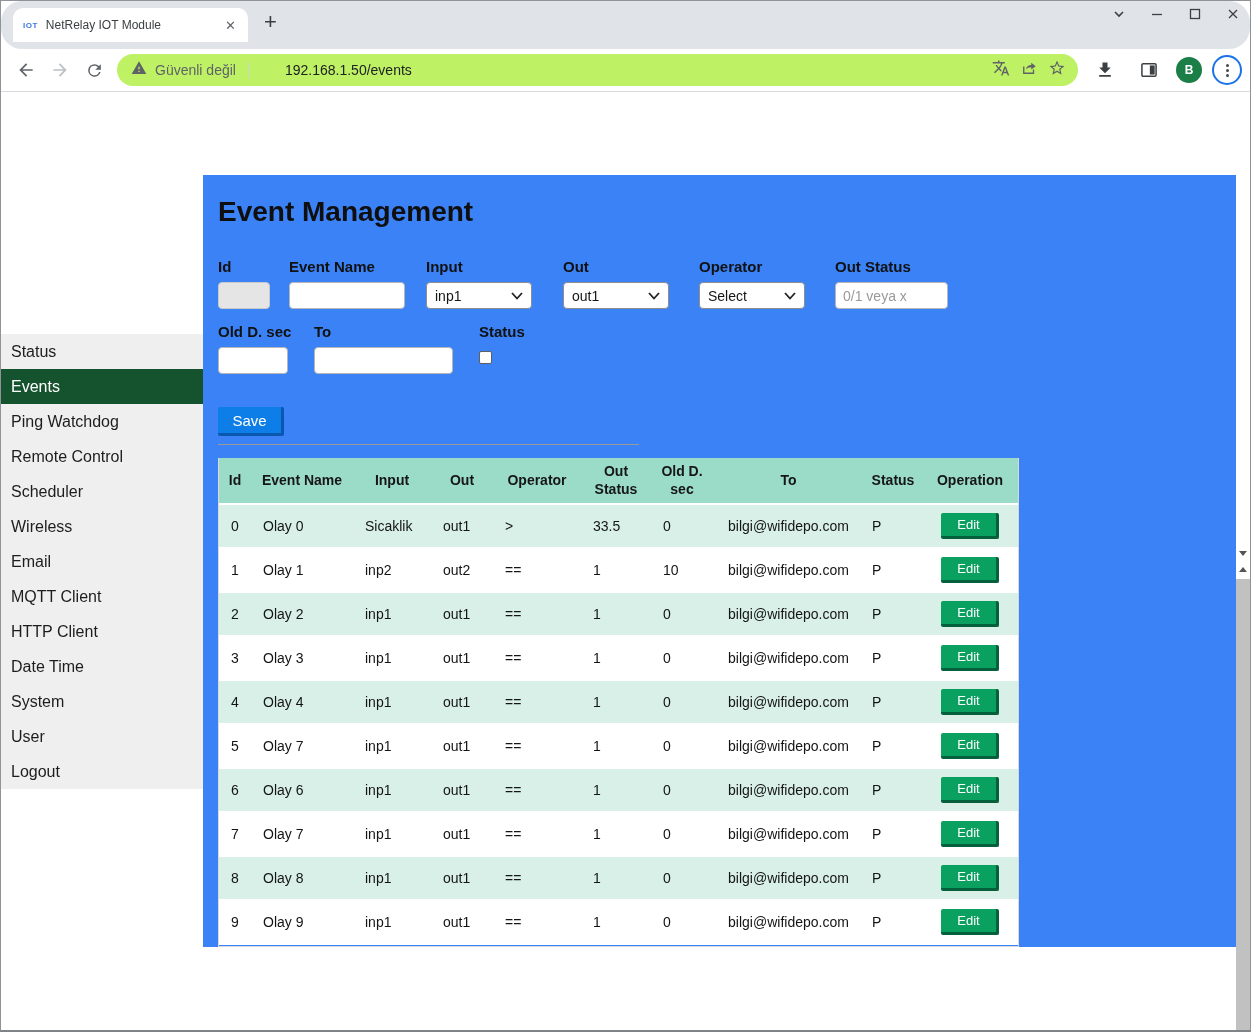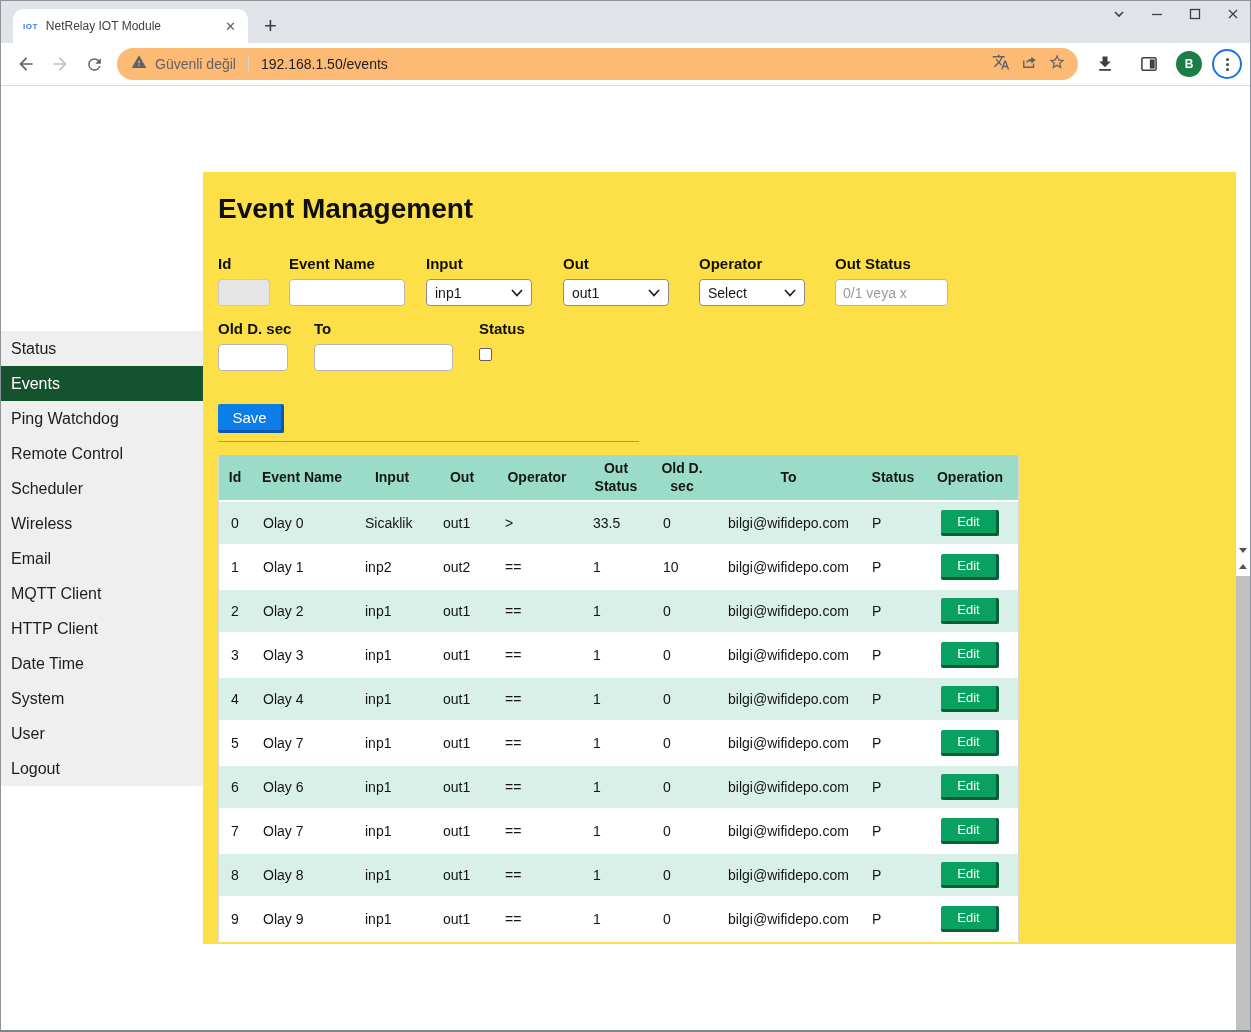--- a/index.html
+++ b/index.html
@@ -2,49 +2,49 @@
 <html><head>
 <meta charset="utf-8">
 <style>
   * { box-sizing: border-box; margin: 0; padding: 0; }
   html,body { width:1251px; height:1032px; }
   body { font-family: "Liberation Sans", "DejaVu Sans", sans-serif; background:#fff; }
 
   .window { width:1251px; height:1032px; border:1px solid #8f9399; border-bottom:2px solid #7f8287; display:flex; flex-direction:column; overflow:hidden; background:#fff; }
 
   
-  .tabstrip { height:42px; background:#e0e3e7; position:relative; display:flex; align-items:flex-end; flex:0 0 auto; }
+  .tabstrip { height:48px; background:#e0e3e7; position:relative; display:flex; align-items:center; flex:0 0 auto;border-radius:21px; }
   .tab { width:235px; height:34px; margin-left:12px; background:#fff; border-radius:10px 10px 0 0; display:flex; align-items:center; padding:0 8px 0 10px; }
   .favicon { font-size:8px; font-weight:bold; color:#3b78e7; letter-spacing:.5px; border-radius:2px; flex:0 0 auto; }
   .tab-title { font-size:12px; color:#3c4043; margin-left:8px; flex:1; white-space:nowrap; overflow:hidden; }
   .tab-close { font-size:13px; color:#5f6368; padding:0 4px; cursor:default; }
   .newtab { font-size:22px; font-weight:300; color:#3c4043; margin:0 0 6px 16px; line-height:22px; }
   .win-controls { position:absolute; top:6px; right:10px; display:flex; gap:24px; align-items:center; }
   .win-controls svg { display:block; }
 
   
   .toolbar { height:43px; background:#fff; display:flex; align-items:center; padding:0 8px; border-bottom:1px solid #d8dadd; flex:0 0 auto; }
   .nav-icon { width:34px; height:34px; display:flex; align-items:center; justify-content:center; flex:0 0 auto; }
-  .omnibox { flex:1; height:32px; background:#fdba74; border-radius:16px; margin:0 6px; display:flex; align-items:center; padding:0 4px 0 14px; min-width:0; }
+  .omnibox { flex:1; height:32px; background:#bef264; border-radius:16px; margin:0 6px; display:flex; align-items:center; padding:0 4px 0 14px; min-width:0; }
   .sec-text { font-size:14px; color:#5f6368; margin:0 0 0 8px; white-space:nowrap; }
   .omni-sep { width:1px; height:16px; background:#cfd3d7; margin:0 12px; }
-  .url-text { font-size:14px; color:#202124; white-space:nowrap; }
+  .url-text { font-size:14px; color:#202124; white-space:nowrap;margin-left:24px; }
   .omni-right { margin-left:auto; display:flex; align-items:center; gap:10px; padding-right:8px; }
   .tb-right { display:flex; align-items:center; gap:10px; margin-left:4px; }
   .avatar { width:26px; height:26px; border-radius:50%; background:#1b7e47; color:#fff; font-size:12px; font-weight:bold; display:flex; align-items:center; justify-content:center; }
   .kebab-ring { width:30px; height:30px; border:2px solid #1a73e8; border-radius:50%; display:flex; align-items:center; justify-content:center; }
   .kebab-dots { display:flex; flex-direction:column; gap:2px; }
   .kebab-dots i { width:3px; height:3px; border-radius:50%; background:#46484b; }
 
   
   .page { flex:1; display:flex; min-height:0;align-items:center; }
   .sidebar { width:202px; background:#efefef; flex:0 0 auto; }
   .side-item { height:35px; line-height:35px; padding-left:10px; font-size:16px; color:#1d1d1d; cursor:default; }
   .side-item.active { background:#14532d; color:#fff; }
-  .content { flex:1; background:#fde047; padding-left:15px; overflow:hidden; position:relative; }
+  .content { flex:1; background:#3b82f6; padding-left:15px; overflow:hidden; position:relative; }
 
   h1.page-title { font-size:28px; line-height:34px; margin-top:20px; color:#0f0f0f; font-weight:bold; }
 
   
   .eform { margin-top:29px; }
   .frow { display:flex; align-items:flex-start; }
   .frow + .frow { margin-top:14px; }
   .fcol { display:flex; flex-direction:column; }
   .flabel { font-size:15px; font-weight:bold; color:#111; height:19px; margin-bottom:5px; white-space:nowrap; }
   .tinput { height:27px; border:1px solid #b6b6b6; border-radius:4px; background:#fff; padding:0 7px; font-size:14px; font-family:inherit; color:#222; outline:none; }

